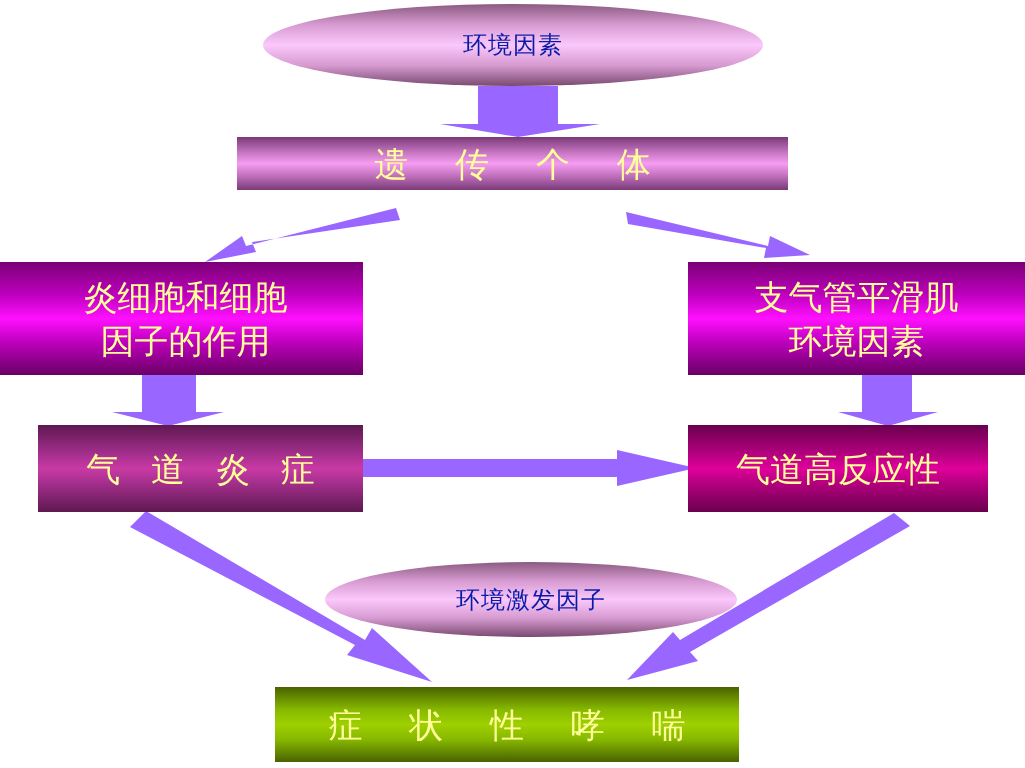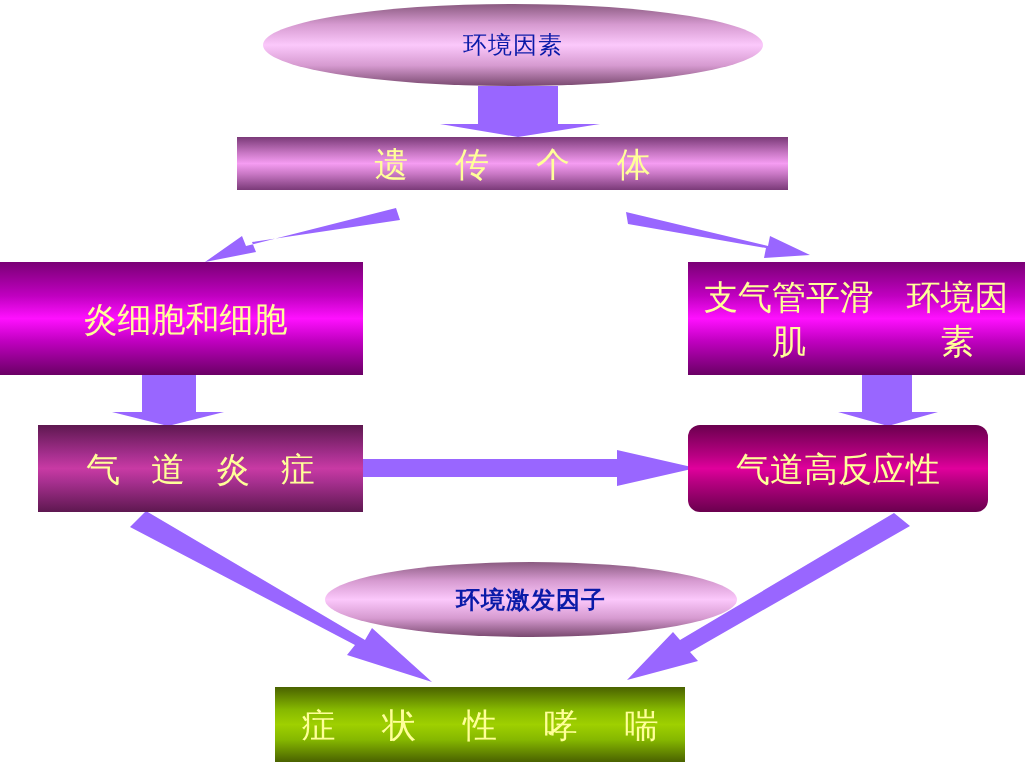--- a/index.html
+++ b/index.html
@@ -6,21 +6,21 @@
   body { width:1025px; height:768px; background:#ffffff; position:relative; overflow:hidden;
          font-family: "DejaVu Sans", sans-serif; }
   .node { position:absolute; display:flex; align-items:center; justify-content:center;
           text-align:center; box-sizing:border-box; }
   .ellipse { border-radius:50%;
     background: linear-gradient(to bottom, #8a5a80 0%, #d69ad0 25%, #fbc8fb 50%, #d69ad0 75%, #7a4a70 100%); }
   .ellipse span { color:#0a1aa8; font-size:24px; letter-spacing:1px; }
   .box-light { background: linear-gradient(to bottom, #7a3a78 0%, #c877c4 30%, #f59cf2 50%, #c877c4 70%, #7a3a78 100%); }
   .box-magenta { background: linear-gradient(to bottom, #7a0075 0%, #c000c0 30%, #ff10ff 50%, #c000c0 70%, #6a0065 100%); }
   .box-plum { background: linear-gradient(to bottom, #5e1850 0%, #a83090 35%, #c83aa4 50%, #a83090 65%, #5e1850 100%); }
-  .box-deep { background: linear-gradient(to bottom, #6a004e 0%, #b80082 35%, #e0009c 50%, #b80082 65%, #6a004e 100%); border-radius: 12px; }
+  .box-deep { background: linear-gradient(to bottom, #6a004e 0%, #b80082 35%, #e0009c 50%, #b80082 65%, #6a004e 100%); }
   .box-green { background: linear-gradient(to bottom, #4a6200 0%, #86b800 30%, #9fd000 50%, #86b800 70%, #4a6200 100%); }
   .label { color:#ffff99; font-size:34px; line-height:44px; }
   .label.spaced { letter-spacing:18px; padding-left:18px; }
   .label.spaced-s { letter-spacing:10px; padding-left:10px;text-align:center; }
   svg.arrows { position:absolute; left:0; top:0; }
 </style>
 </head>
 <body>
 
 <svg class="arrows" width="1025" height="768">
@@ -47,34 +47,35 @@
 <div class="node ellipse" style="left:263px; top:4px; width:500px; height:82px;">
   <span>环境因素</span>
 </div>
 
 <div class="node box-light" style="left:237px; top:137px; width:551px; height:53px;">
   <span class="label spaced">遗 传 个 体</span>
 </div>
 
 <div class="node box-magenta" style="left:0px; top:262px; width:363px; height:113px; flex-direction:column;padding-left:8px;">
   <span class="label">炎细胞和细胞</span>
+  <span class="label">因子的作用</span>
 </div>
 
-<div class="node box-magenta" style="left:688px; top:262px; width:337px; height:113px; ">
+<div class="node box-magenta" style="left:688px; top:262px; width:337px; height:113px; flex-direction:column;">
   <span class="label">支气管平滑肌</span>
   <span class="label">环境因素</span>
 </div>
 
 <div class="node box-plum" style="left:38px; top:425px; width:325px; height:87px;">
   <span class="label spaced-s">气 道 炎 症</span>
 </div>
 
 <div class="node box-deep" style="left:688px; top:425px; width:300px; height:87px;">
   <span class="label">气道高反应性</span>
 </div>
 
-<div class="node ellipse" style="left:325px; top:562px; width:412px; height:75px;font-weight:bold;">
+<div class="node ellipse" style="left:325px; top:562px; width:412px; height:75px;">
   <span>环境激发因子</span>
 </div>
 
-<div class="node box-green" style="left:275px; top:687px; width:410px; height:75px;">
+<div class="node box-green" style="left:275px; top:687px; width:464px; height:75px;">
   <span class="label spaced">症 状 性 哮 喘</span>
 </div>
 
 </body></html>

